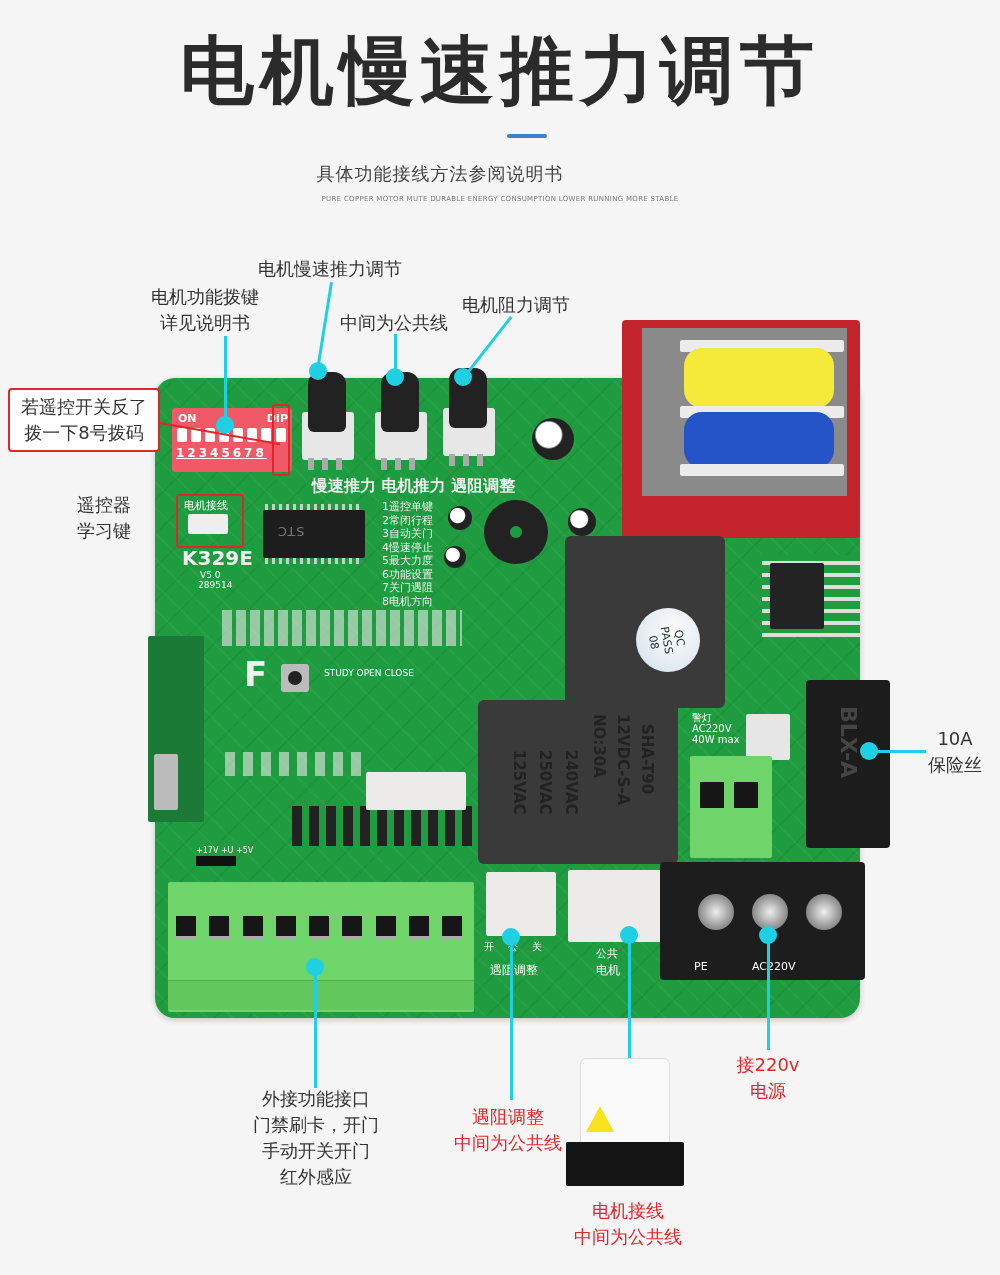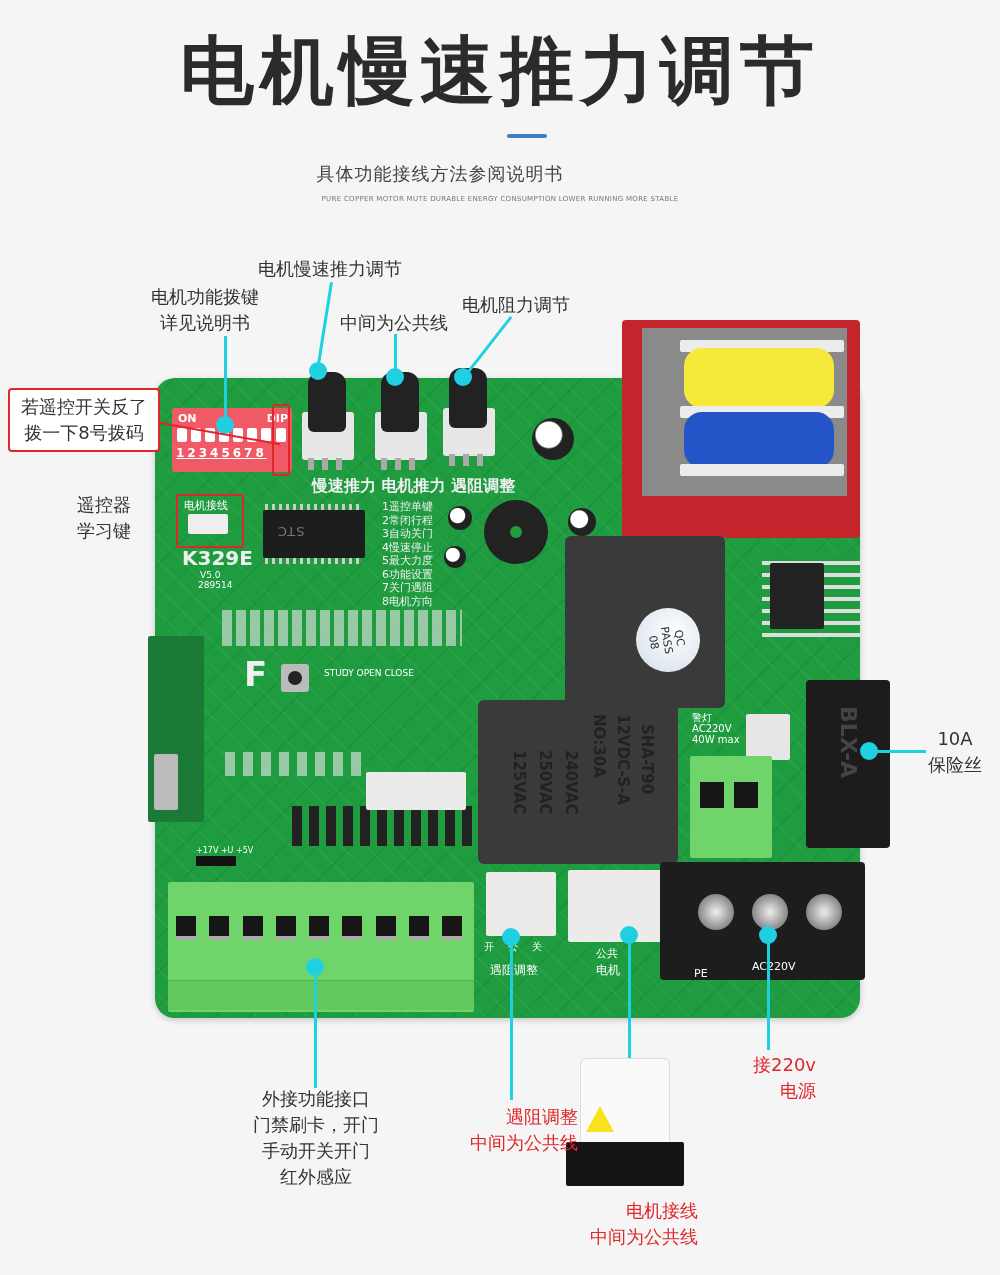--- a/index.html
+++ b/index.html
@@ -7,21 +7,21 @@
   body { position: relative; font-family: "DejaVu Sans", "Liberation Sans", sans-serif; color: #333; }
 
   .abs { position: absolute; }
 
   .title { left: 0; width: 1000px; top: 22px; text-align: center; font-size: 74px; font-weight: bold; color: #2b2b2b; letter-spacing: 6px; }
   .title-bar { left: 507px; top: 134px; width: 40px; height: 4px; background: #3c7fc4; border-radius: 2px; }
   .subtitle { left: 0; width: 880px; top: 162px; text-align: center; font-size: 18px; color: #444; letter-spacing: 1px; }
   .tagline { left: 0; width: 1000px; top: 195px; text-align: center; font-size: 7px; color: #777; letter-spacing: 0.3px; }
 
   .lbl { font-size: 18px; color: #333; line-height: 26px; text-align: center; white-space: nowrap; }
-  .lbl.red { color: #e0262b; text-align: right; }
+  .lbl.red { color: #e0262b; }
 
   .line { position: absolute; background: #1fd0e3; transform-origin: 0 0; }
   .dot { position: absolute; width: 18px; height: 18px; border-radius: 50%; background: #1fd0e3; }
 
   
   .board { left: 155px; top: 378px; width: 705px; height: 640px; background: #1e9c3f; border-radius: 20px; overflow: hidden; box-shadow: 0 2px 6px rgba(0,0,0,.2); }
   .board::before { content:""; position:absolute; inset:0; background:
       repeating-linear-gradient(45deg, rgba(255,255,255,0.04) 0 2px, transparent 2px 18px),
       repeating-linear-gradient(-45deg, rgba(0,0,0,0.05) 0 2px, transparent 2px 24px); }
 
@@ -237,21 +237,21 @@
 
 <div class="abs white-conn" style="left:568px;top:870px;width:100px;height:72px;"></div>
 <div class="abs small-text" style="left:596px;top:946px;font-size:11px;">公共</div>
 <div class="abs small-text" style="left:596px;top:962px;font-size:12px;">电机</div>
 
 <div class="abs black-term">
   <div class="screw" style="left:38px"></div>
   <div class="screw" style="left:92px"></div>
   <div class="screw" style="left:146px"></div>
 </div>
-<div class="abs small-text" style="left:694px;top:960px;margin-top:7px;">PE</div>
+<div class="abs small-text" style="left:694px;top:960px;">PE</div>
 <div class="abs small-text" style="left:752px;top:960px;">AC220V</div>
 
 <div class="abs small-text" style="left:196px;top:846px;font-size:8px;">+17V +U +5V</div>
 <div class="abs" style="left:196px;top:856px;width:40px;height:10px;background:#111;"></div>
 
 <div class="abs opener">
   <div class="top"></div>
   <div class="warn"></div>
   <div class="bottom"></div>
 </div>

